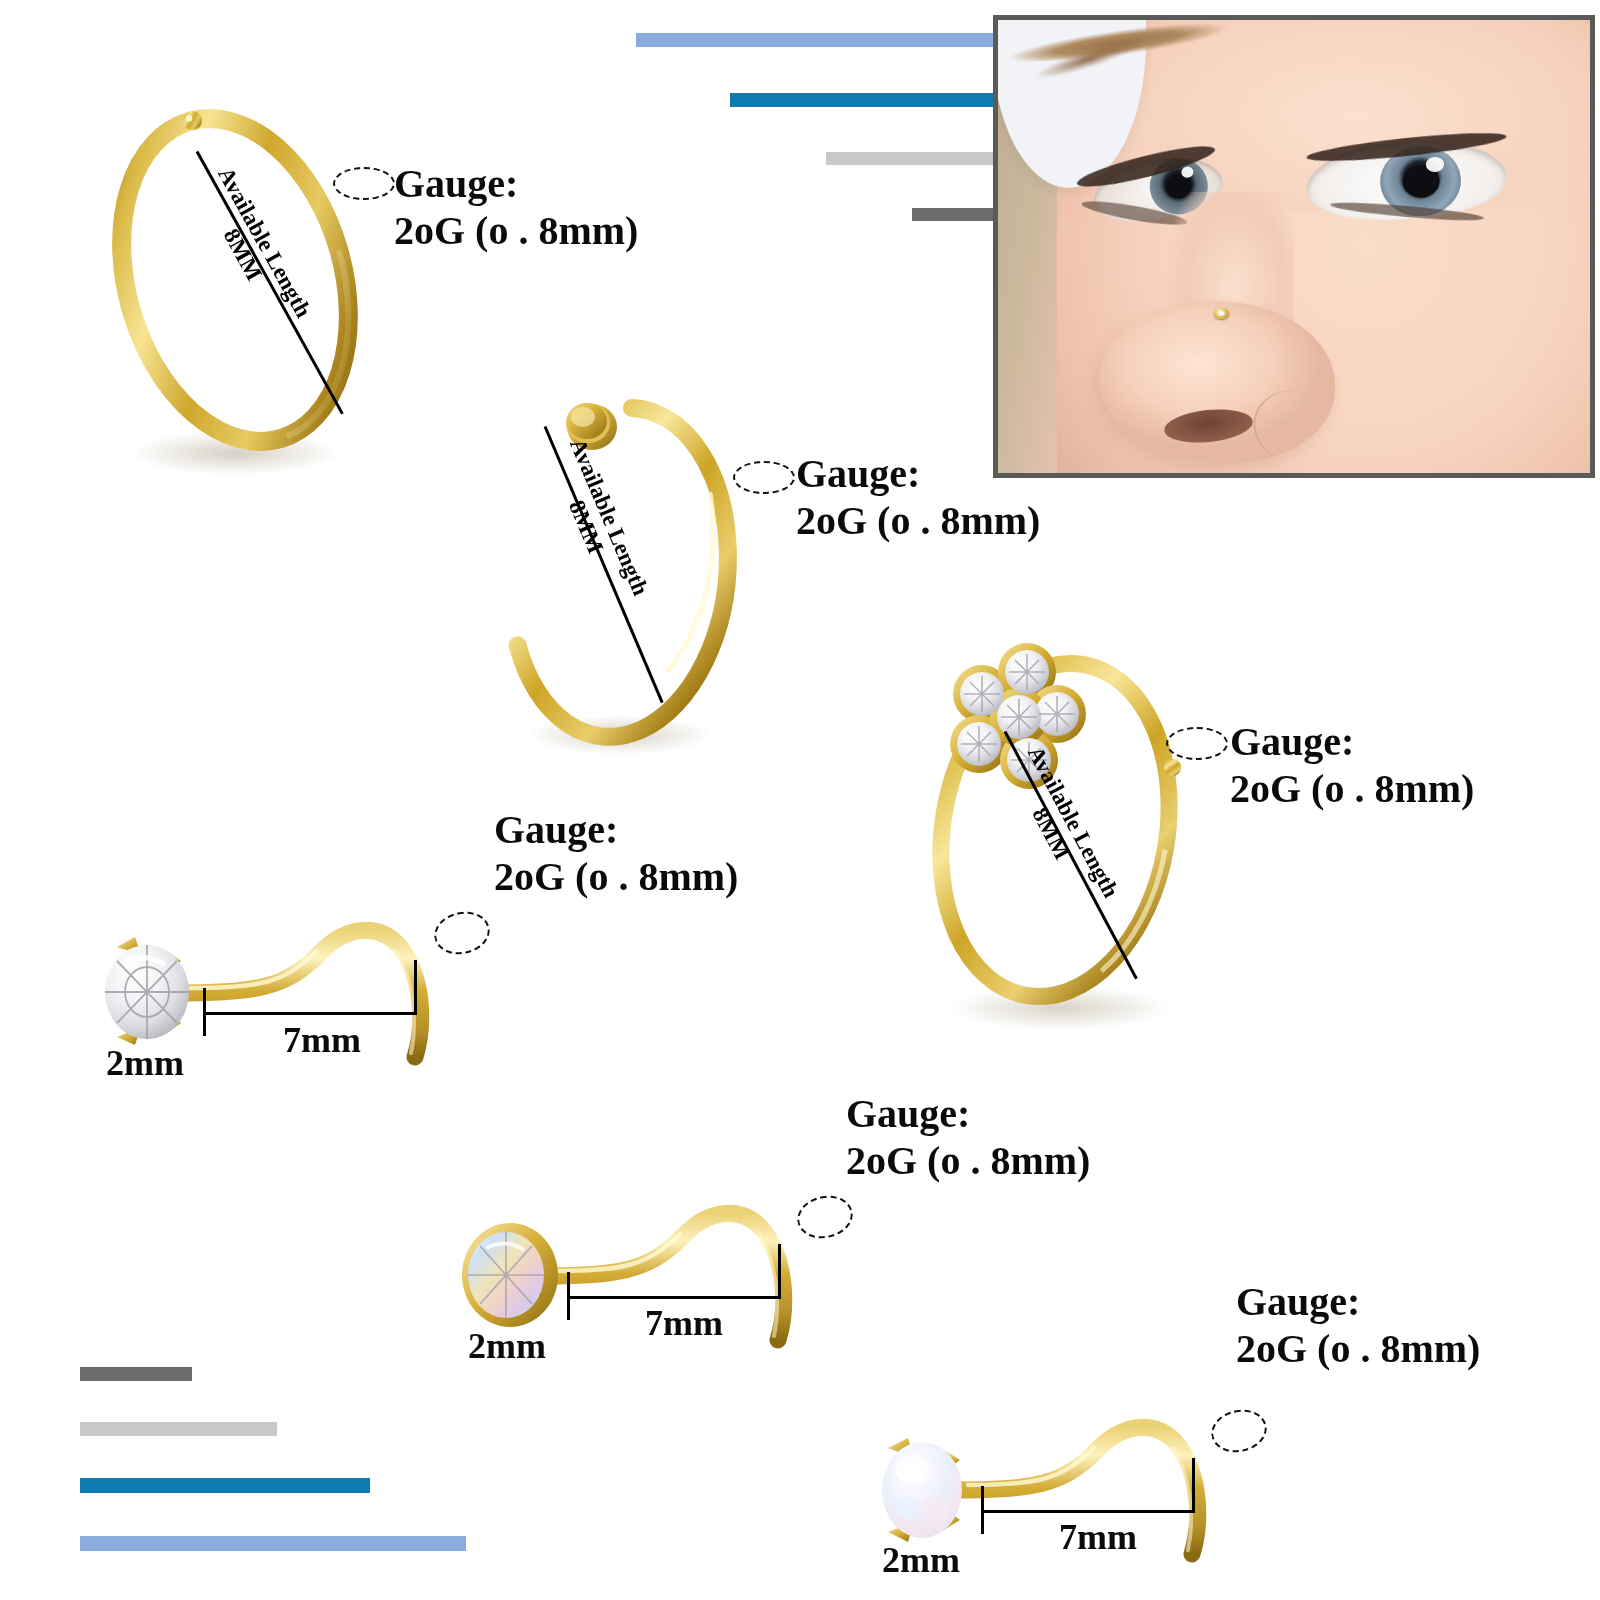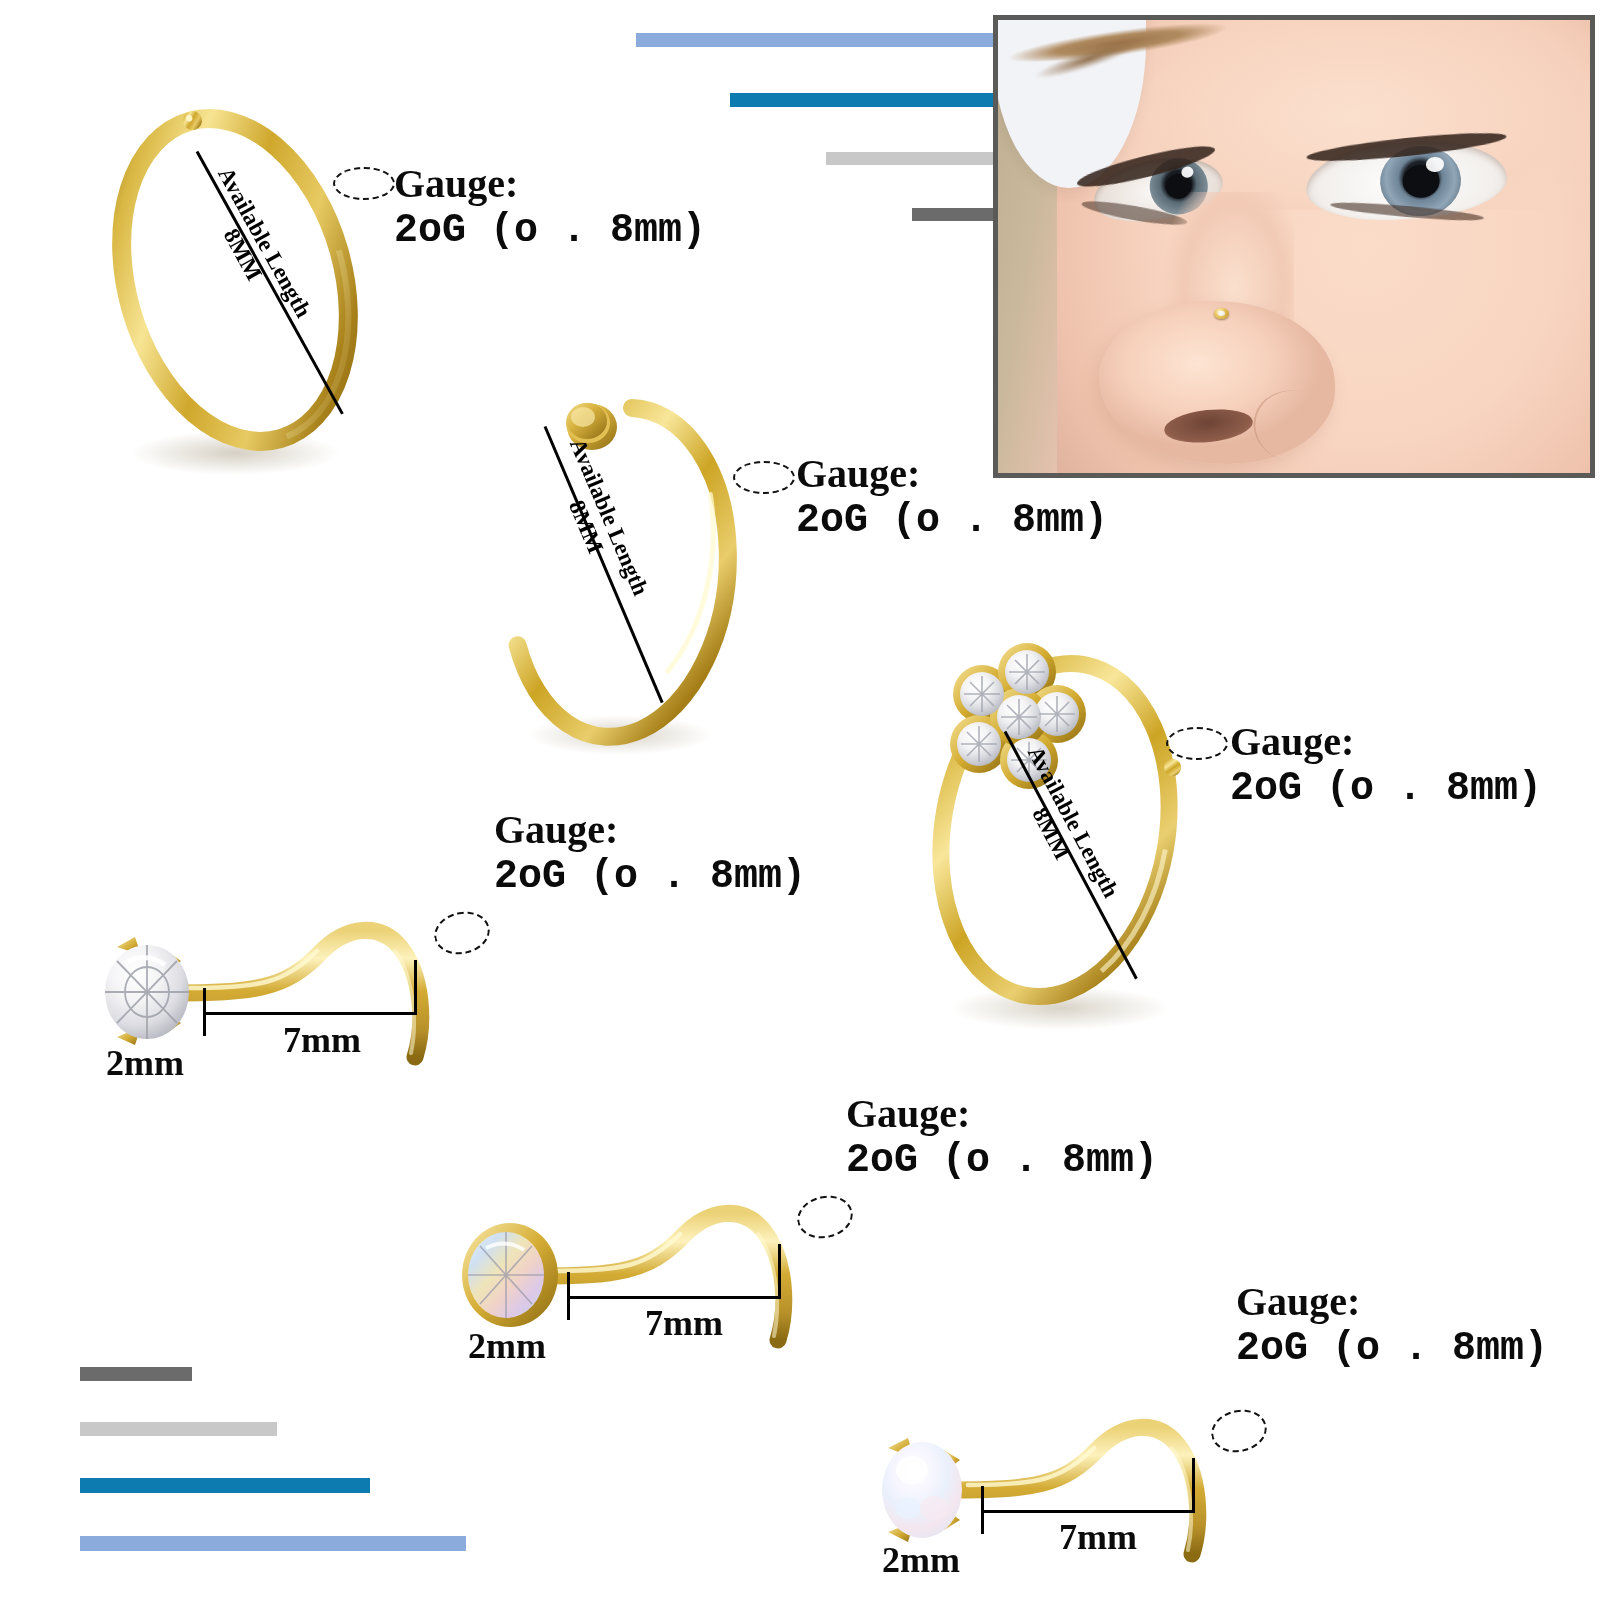--- a/index.html
+++ b/index.html
@@ -56,21 +56,21 @@
       border-left:2px solid rgba(196,142,118,.5);transform:rotate(16deg);}
   .stud{position:absolute;left:36.5%;top:63.5%;width:2.6%;height:2.6%;border-radius:50%;
       background:radial-gradient(circle at 38% 34%,#fff6cf 0%,#e8c55c 42%,#b8892a 100%);
       box-shadow:0 1px 2px rgba(90,60,20,.55);}
   .stud::after{content:"";position:absolute;left:26%;top:26%;width:48%;height:48%;border-radius:50%;
       background:radial-gradient(circle at 40% 35%,#ffffff 0%,#f0efe8 55%,#cfc9b6 100%);}
 
   
   .gauge-label{position:absolute;font-family:"Liberation Serif",serif;font-weight:bold;color:#0b0b0b;line-height:1.18;white-space:nowrap;}
   .gauge-label .g-l1{display:block;}
-  .gauge-label .g-l2{display:block;font-family:Liberation Mono, monospace;}
+  .gauge-label .g-l2{display:block;}
 
   
   .gauge-ellipse{position:absolute;border:2.5px dashed #111;border-radius:50%;}
 
   
   .ring-wrap{position:absolute;}
   .ring-wrap svg{display:block;overflow:visible;}
   .len-label{position:absolute;font-family:"Liberation Serif",serif;font-weight:bold;color:#000;white-space:nowrap;text-align:center;line-height:1.1;transform-origin:left top;}
   .len-label .ll1{display:block;}
   .len-label .ll2{display:block;}

